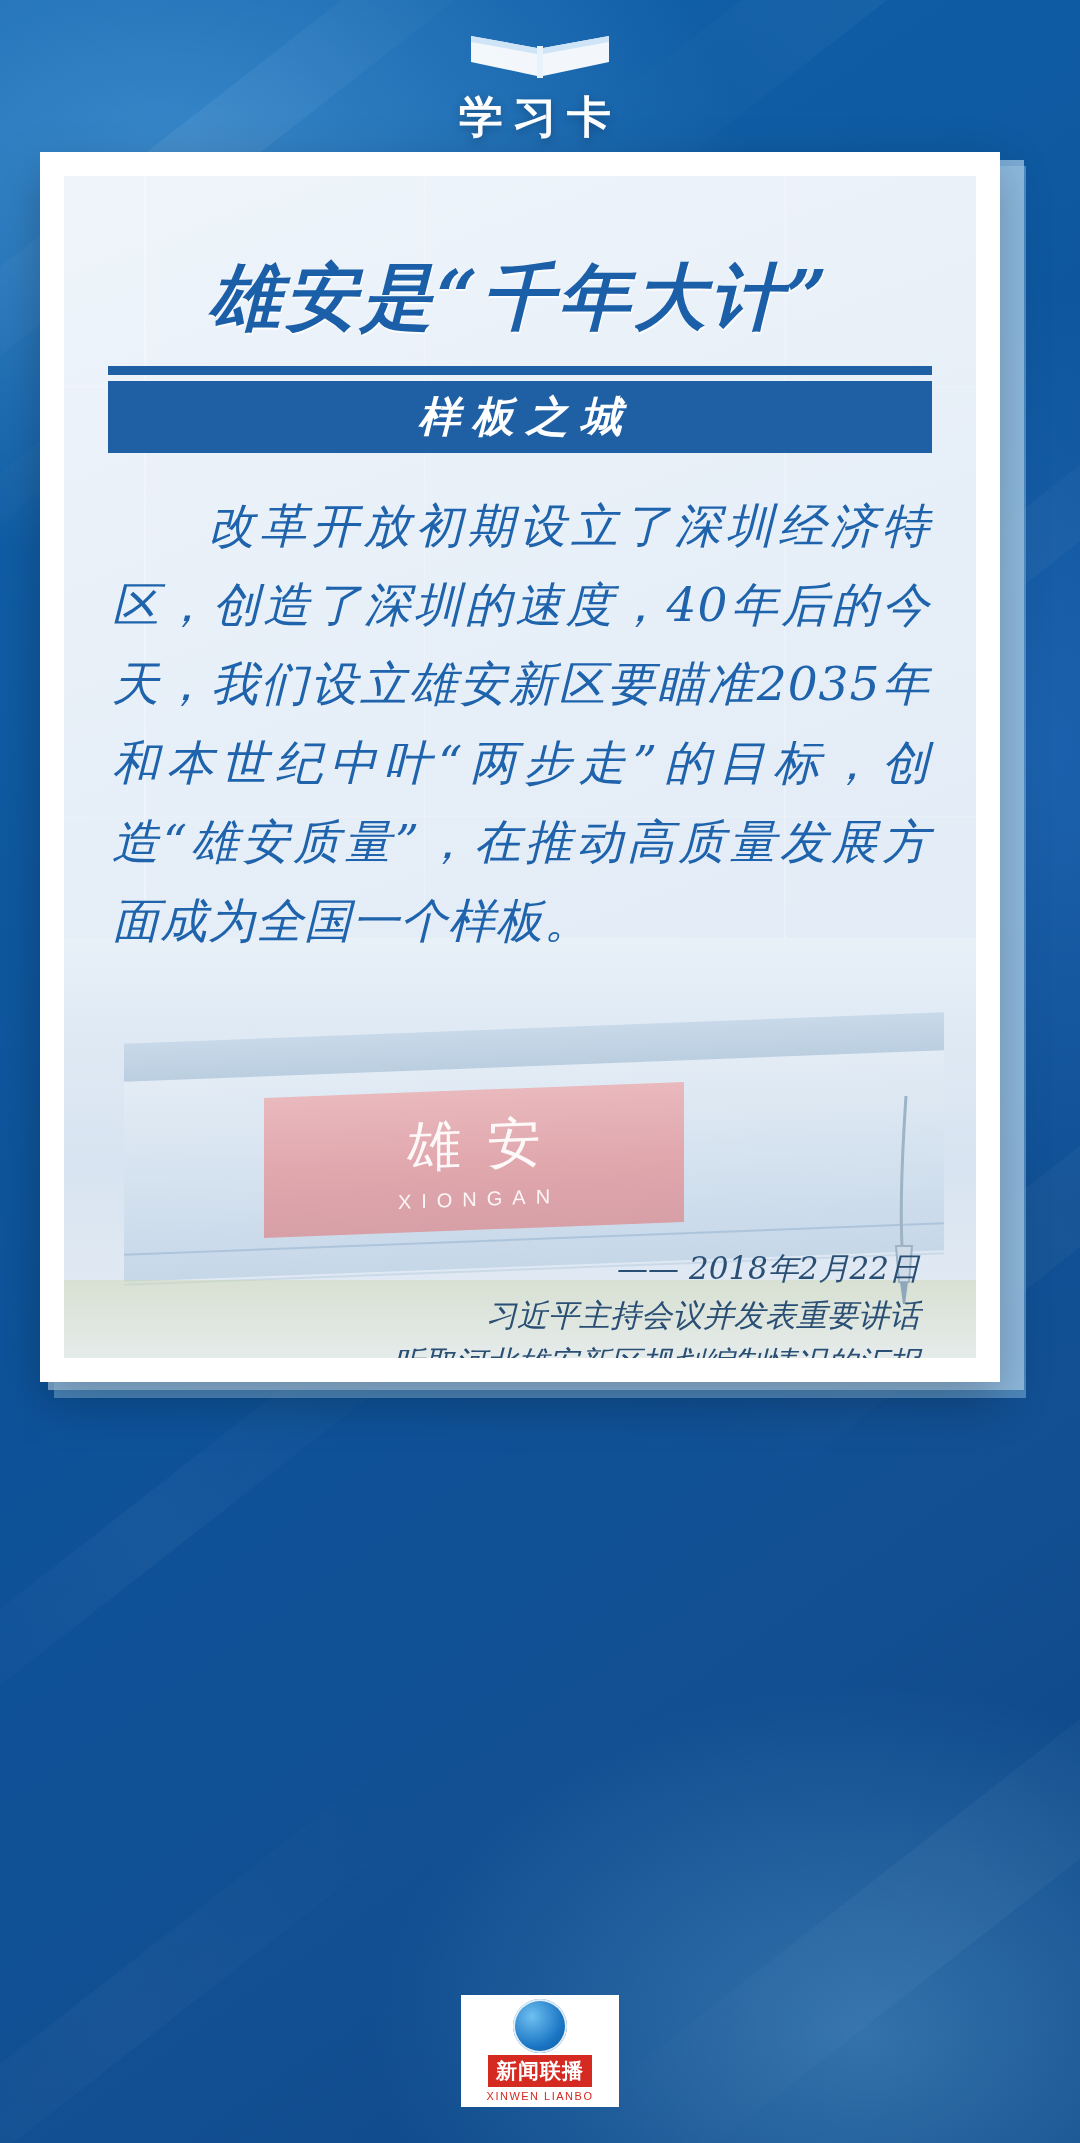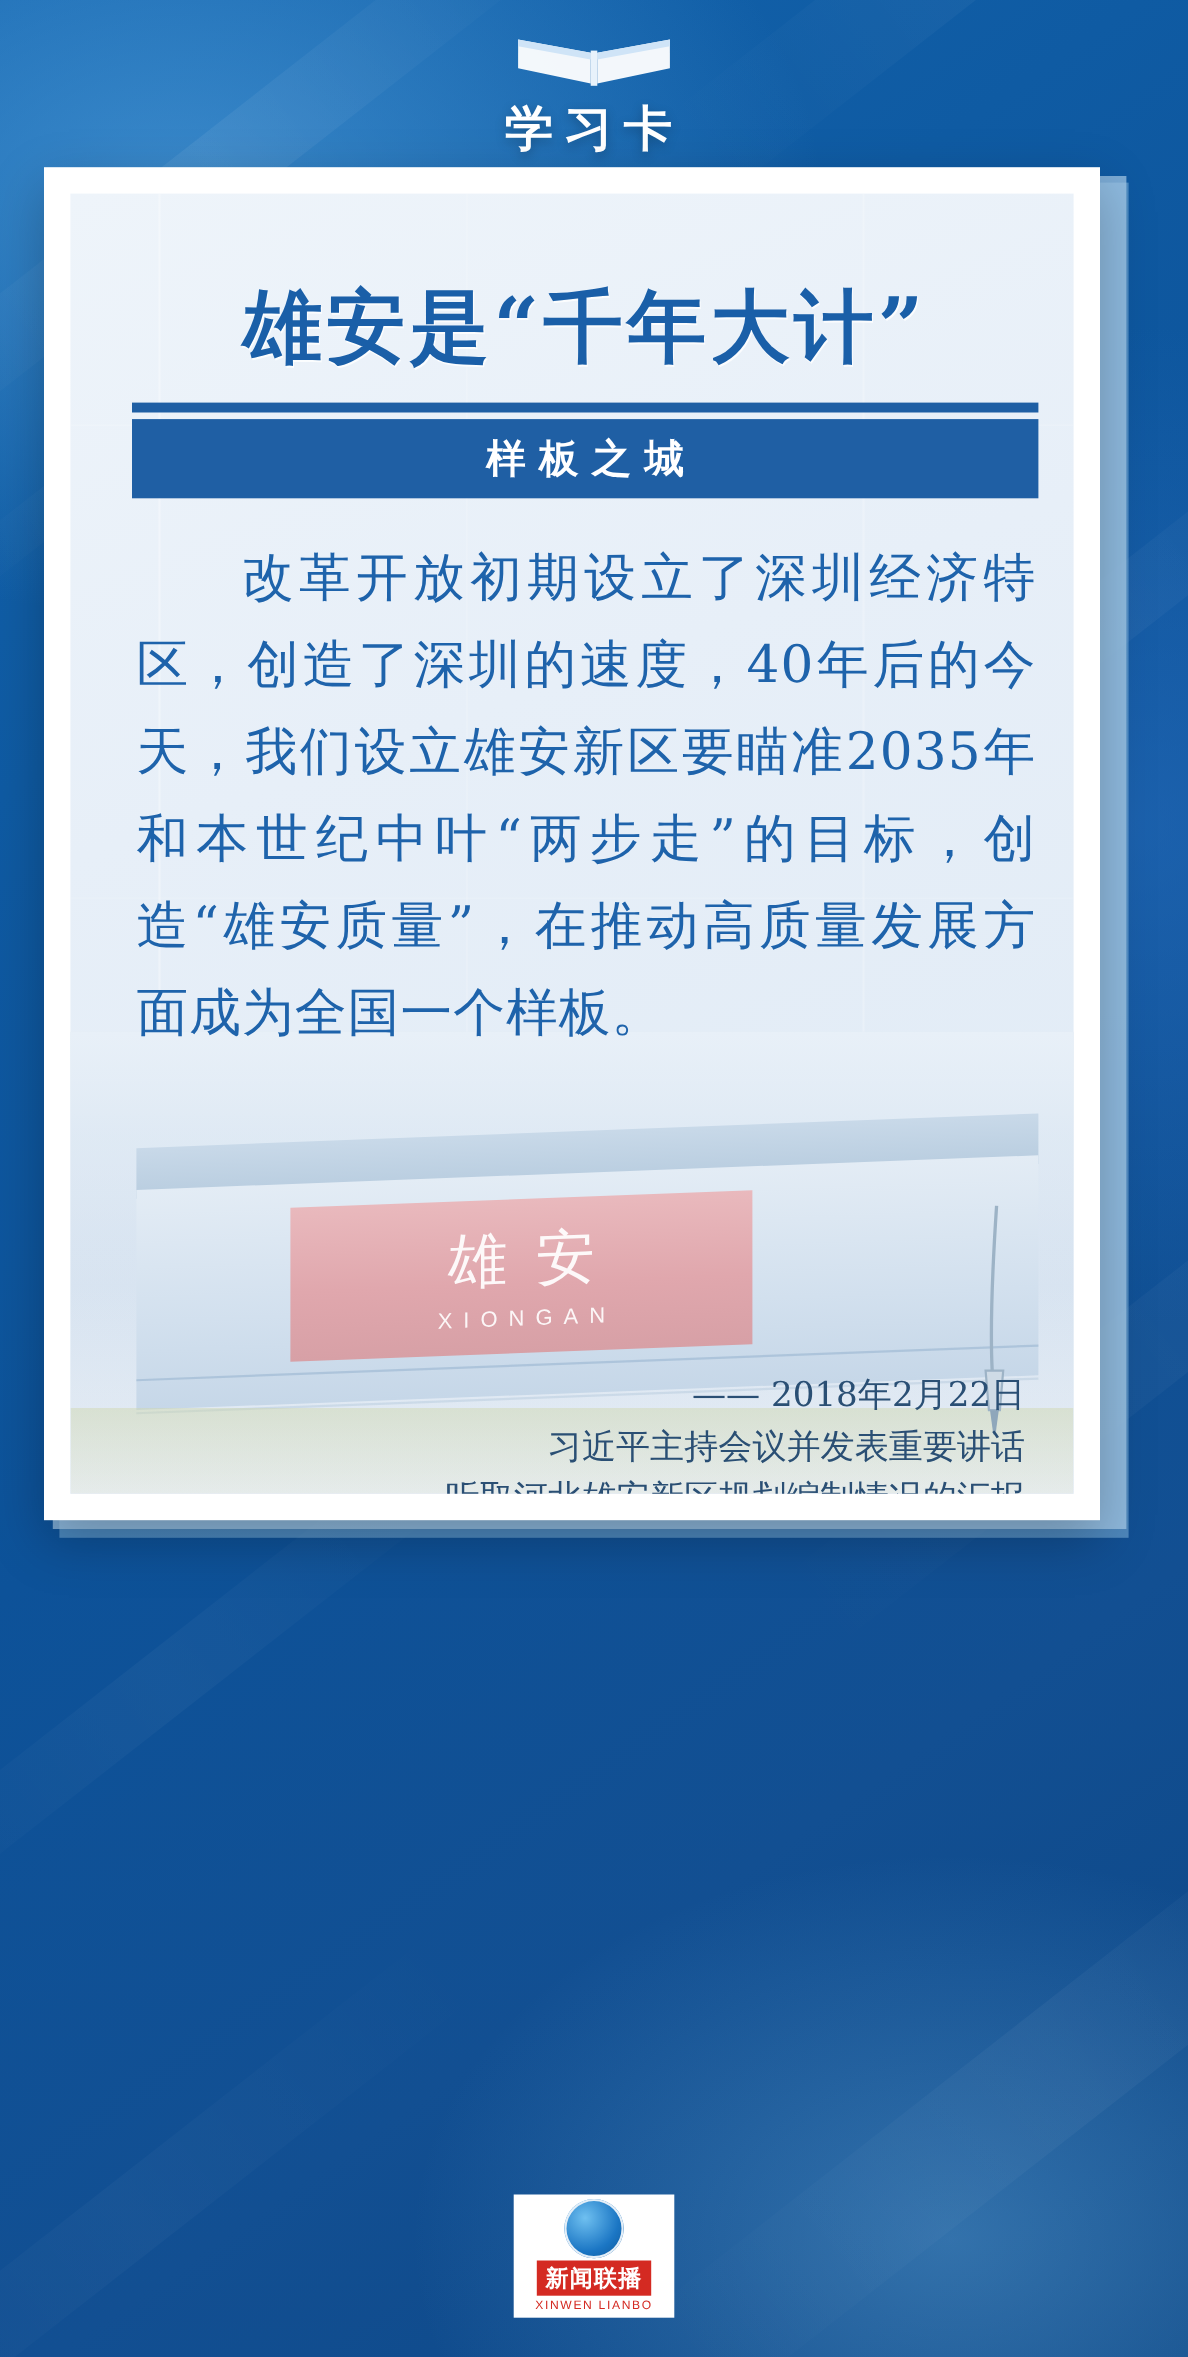--- a/index.html
+++ b/index.html
@@ -177,22 +177,22 @@
   }
   .pen {
     position: absolute;
     right: 40px; bottom: 52px;
     width: 60px; height: 210px;
   }
 
   
   .content {
     position: absolute;
-    left: 12px; top: 0;
-    width: 912px; height: 1302px;
+    left: 0; top: 0;
+    width: 912px; height: 1302px; font-style: italic;
   }
   .main-title {
     position: absolute;
     left: 56px; top: 74px;
     width: 800px;
     color: #1a5fa8;
     font-size: 72px;
     font-weight: bold;
     letter-spacing: 4px;
     text-align: center;
@@ -209,21 +209,21 @@
     position: absolute;
     left: 44px; top: 205px;
     width: 824px; height: 72px;
     background: #1f5fa4;
     display: flex;
     align-items: center;
     justify-content: center;
   }
   .subtitle-bar .txt {
     color: #ffffff;
-    font-size: 36px;
+    font-size: 42px;
     letter-spacing: 12px;
     text-indent: 12px;
     font-weight: bold;
     font-family: "DejaVu Serif", serif;
   }
   .body-text {
     position: absolute;
     left: 48px; top: 310px;
     width: 818px;
     color: #1e63ab;
@@ -246,21 +246,21 @@
     font-family: "DejaVu Serif", serif;
   }
   .attrib .date { color:#2a4f74; }
 
   
   .logo {
     position: absolute;
     left: 50%;
     transform: translateX(-50%);
     bottom: 36px;
-    width: 146px;
+    width: 158px;
     height: 112px;
     background: #ffffff;
     display: flex;
     flex-direction: column;
     align-items: center;
     justify-content: flex-start;
     padding-top: 4px;
     box-sizing: border-box;
   }
   .globe {

